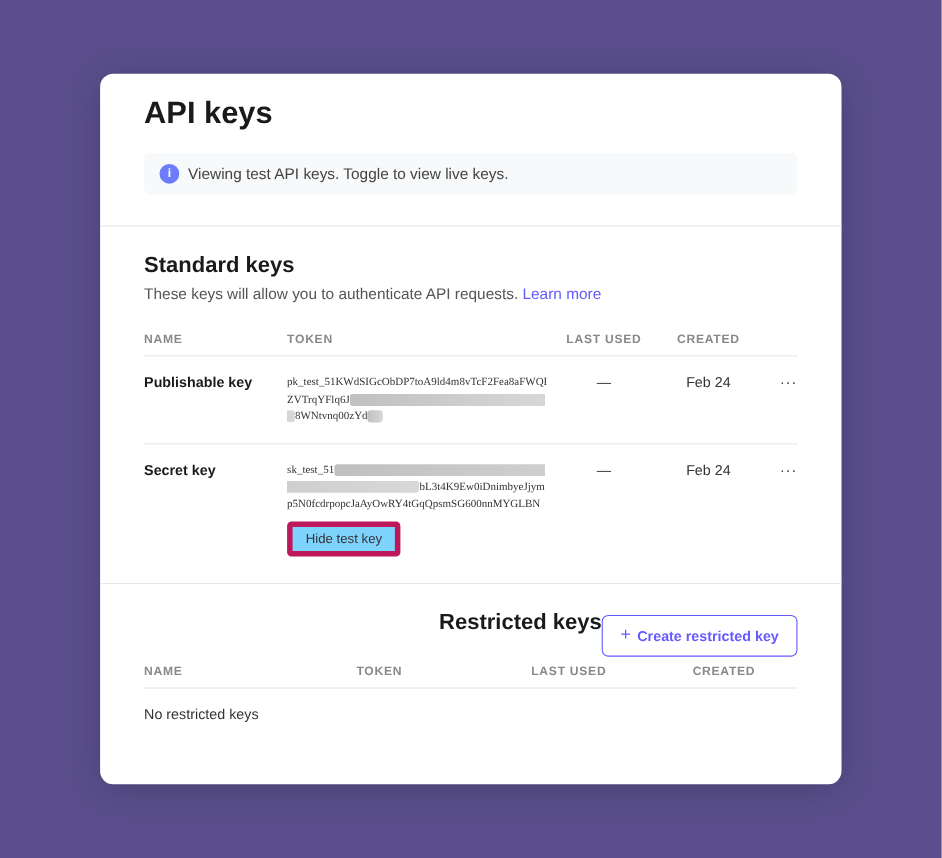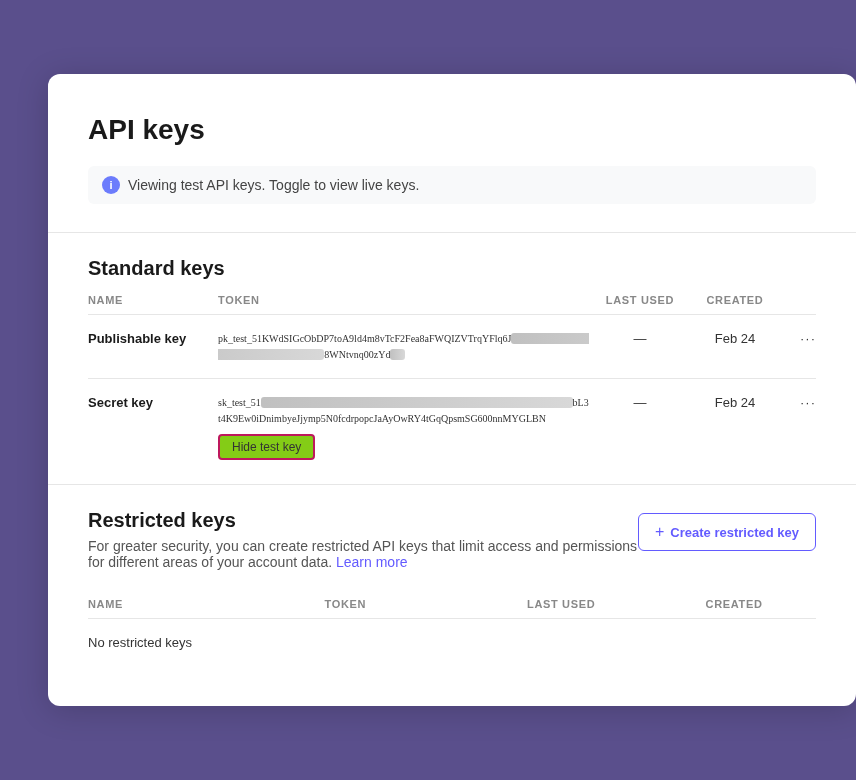--- a/index.html
+++ b/index.html
@@ -7,24 +7,23 @@
       background: #5a4f8c;
       display: flex;
       justify-content: center;
       align-items: center;
       min-height: 100vh;
       font-family: -apple-system, BlinkMacSystemFont, 'Segoe UI', sans-serif;
     }
     .card {
       background: #fff;
       border-radius: 12px;
-      width: 828px;
-      padding: 40px 40px 32px;
+      width: 674px;
+      padding: 20px 40px 32px;
       box-shadow: 0 4px 32px rgba(0,0,0,0.18);
-      margin-left: 48px;
     }
     
     .page-header {
       display: flex;
       justify-content: space-between;
       align-items: center;
       margin-bottom: 20px;
     }
     .page-title {
       font-size: 28px;
@@ -169,24 +168,24 @@
       border-radius: 3px;
       color: transparent;
       user-select: none;
     }
     .hide-btn {
       display: inline-block;
       margin-top: 8px;
       padding: 4px 12px;
       font-size: 12px;
       color: #333;
-      border: 2px solid #be185d;
+      border: 5px solid #be185d;
       border-radius: 4px;
       cursor: pointer;
-      background: #84cc16;
+      background: #7dd3fc;
     }
     .col-lastused-val {
       text-align: center;
       color: #aaa;
       font-size: 16px;
     }
     .col-created-val {
       text-align: center;
       color: #333;
       font-size: 13px;
@@ -247,20 +246,24 @@
     <div class="info-bar-left">
       <span class="info-icon">i</span>
       <span>Viewing test API keys. Toggle to view live keys.</span>
     </div>
   </div>
 
   <hr class="divider">
 
   <div class="section">
     <div class="section-title">Standard keys</div>
+    <p class="section-desc">
+      <span>These keys will allow you to authenticate API requests.</span>
+      <a>Learn more</a>
+    </p>
 
     <table class="api-table">
       <thead>
         <tr>
           <th class="col-name">NAME</th>
           <th class="col-token">TOKEN</th>
           <th class="col-lastused">LAST USED</th>
           <th class="col-created">CREATED</th>
           <th class="col-actions"></th>
         </tr>
@@ -294,24 +297,20 @@
       </tbody>
     </table>
   </div>
 
   <hr class="divider">
 
   <div class="section">
     <div class="restricted-header">
       <div class="restricted-header-text">
         <div class="section-title">Restricted keys</div>
-        <p class="section-desc">
-          <span>For greater security, you can create restricted API keys that limit access and permissions for different areas of your account data.</span>
-          <a>Learn more</a>
-        </p>
       </div>
       <button class="create-restricted-btn">
         <span class="plus-icon">+</span>
         <span>Create restricted key</span>
       </button>
     </div>
 
     <table class="api-table">
       <thead>
         <tr>

